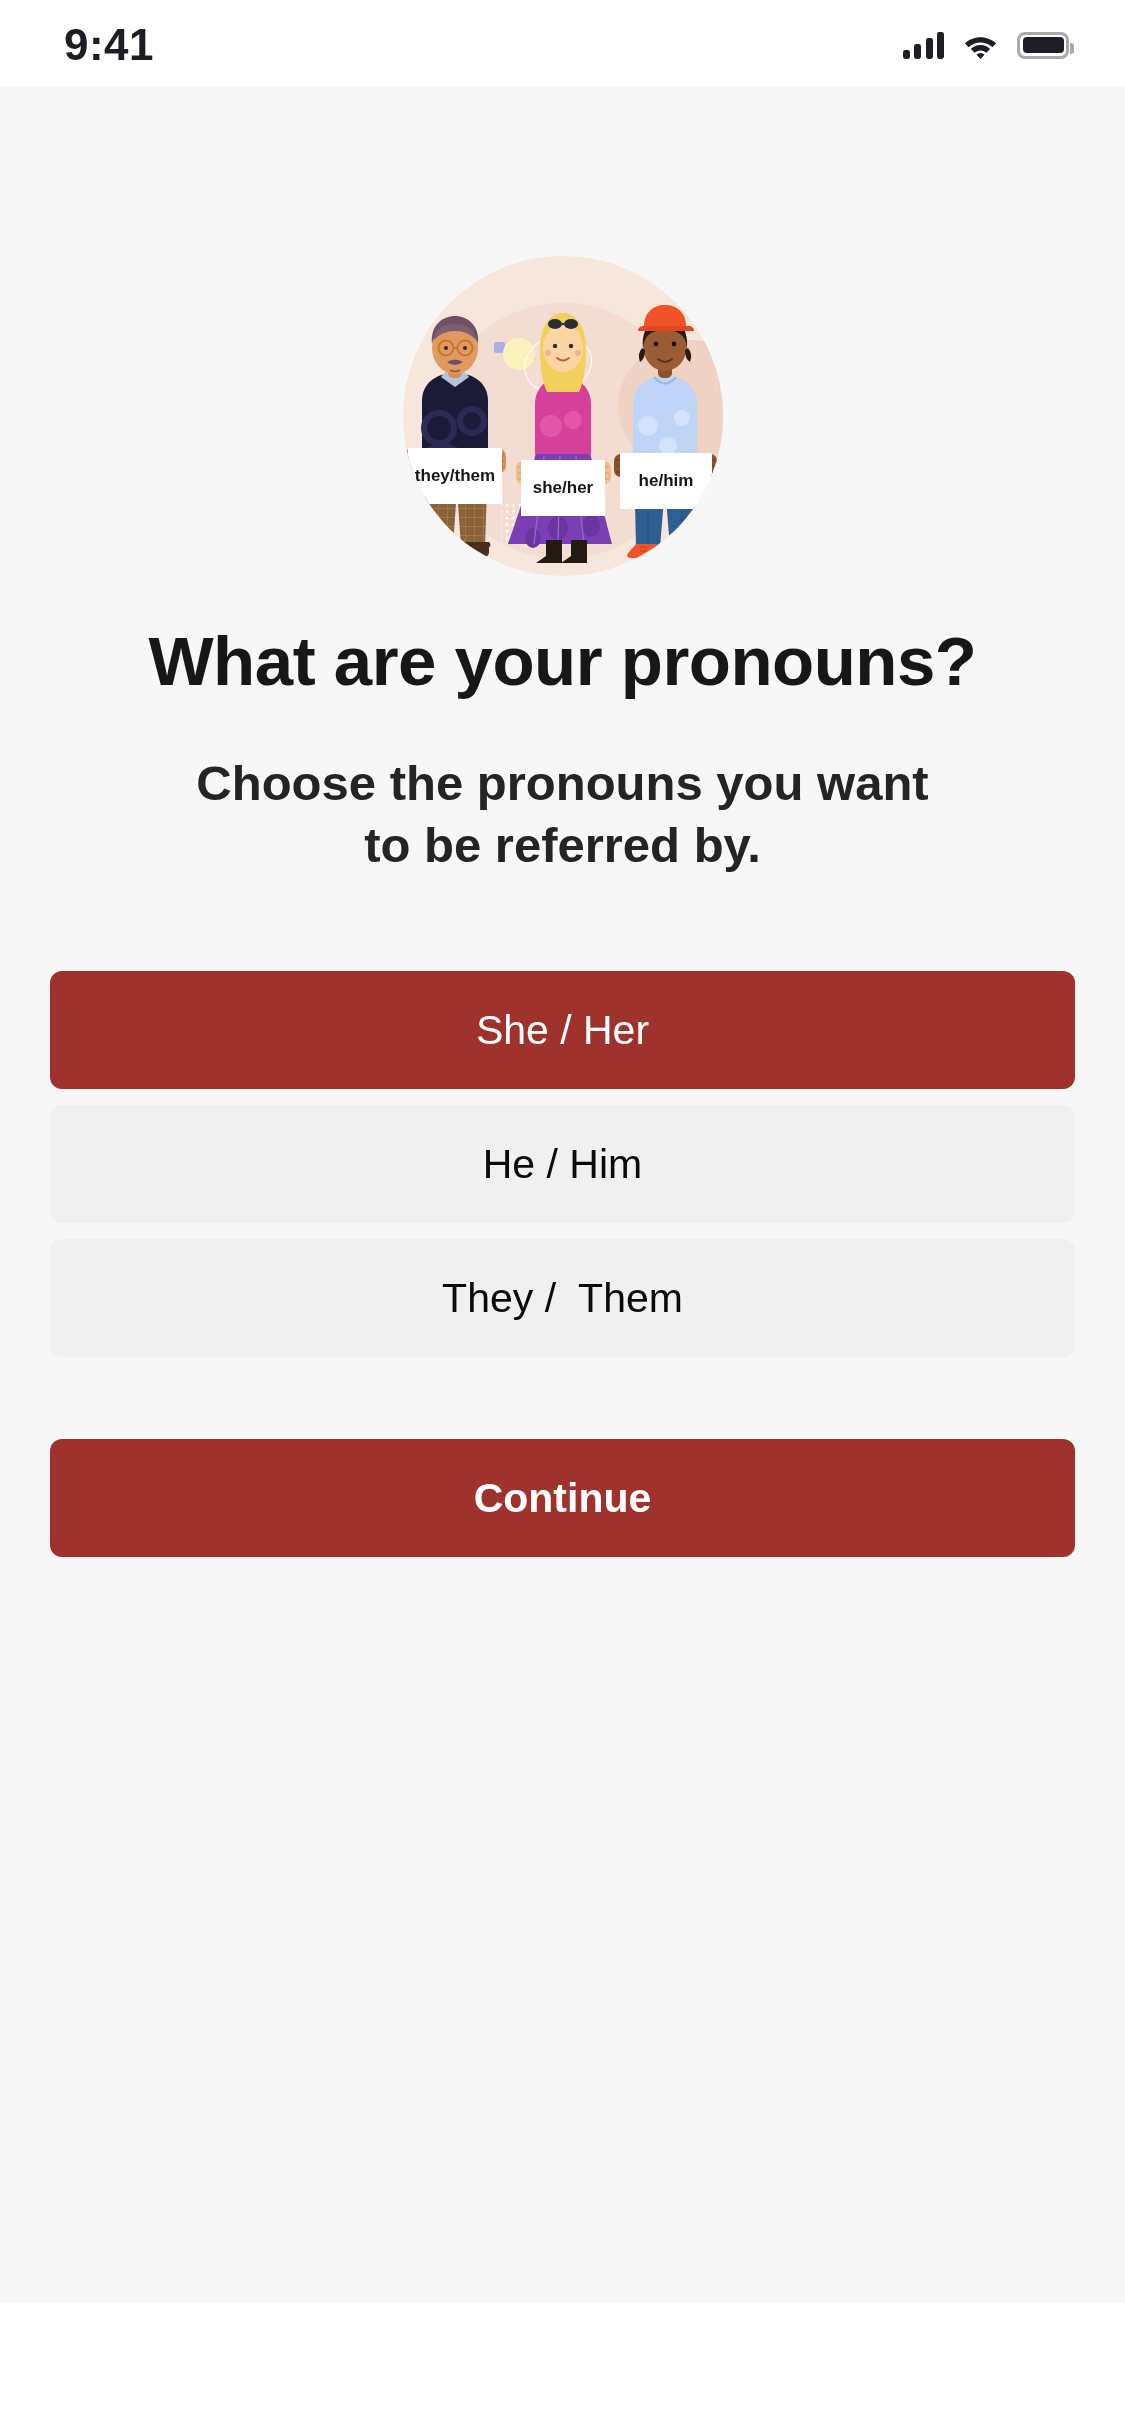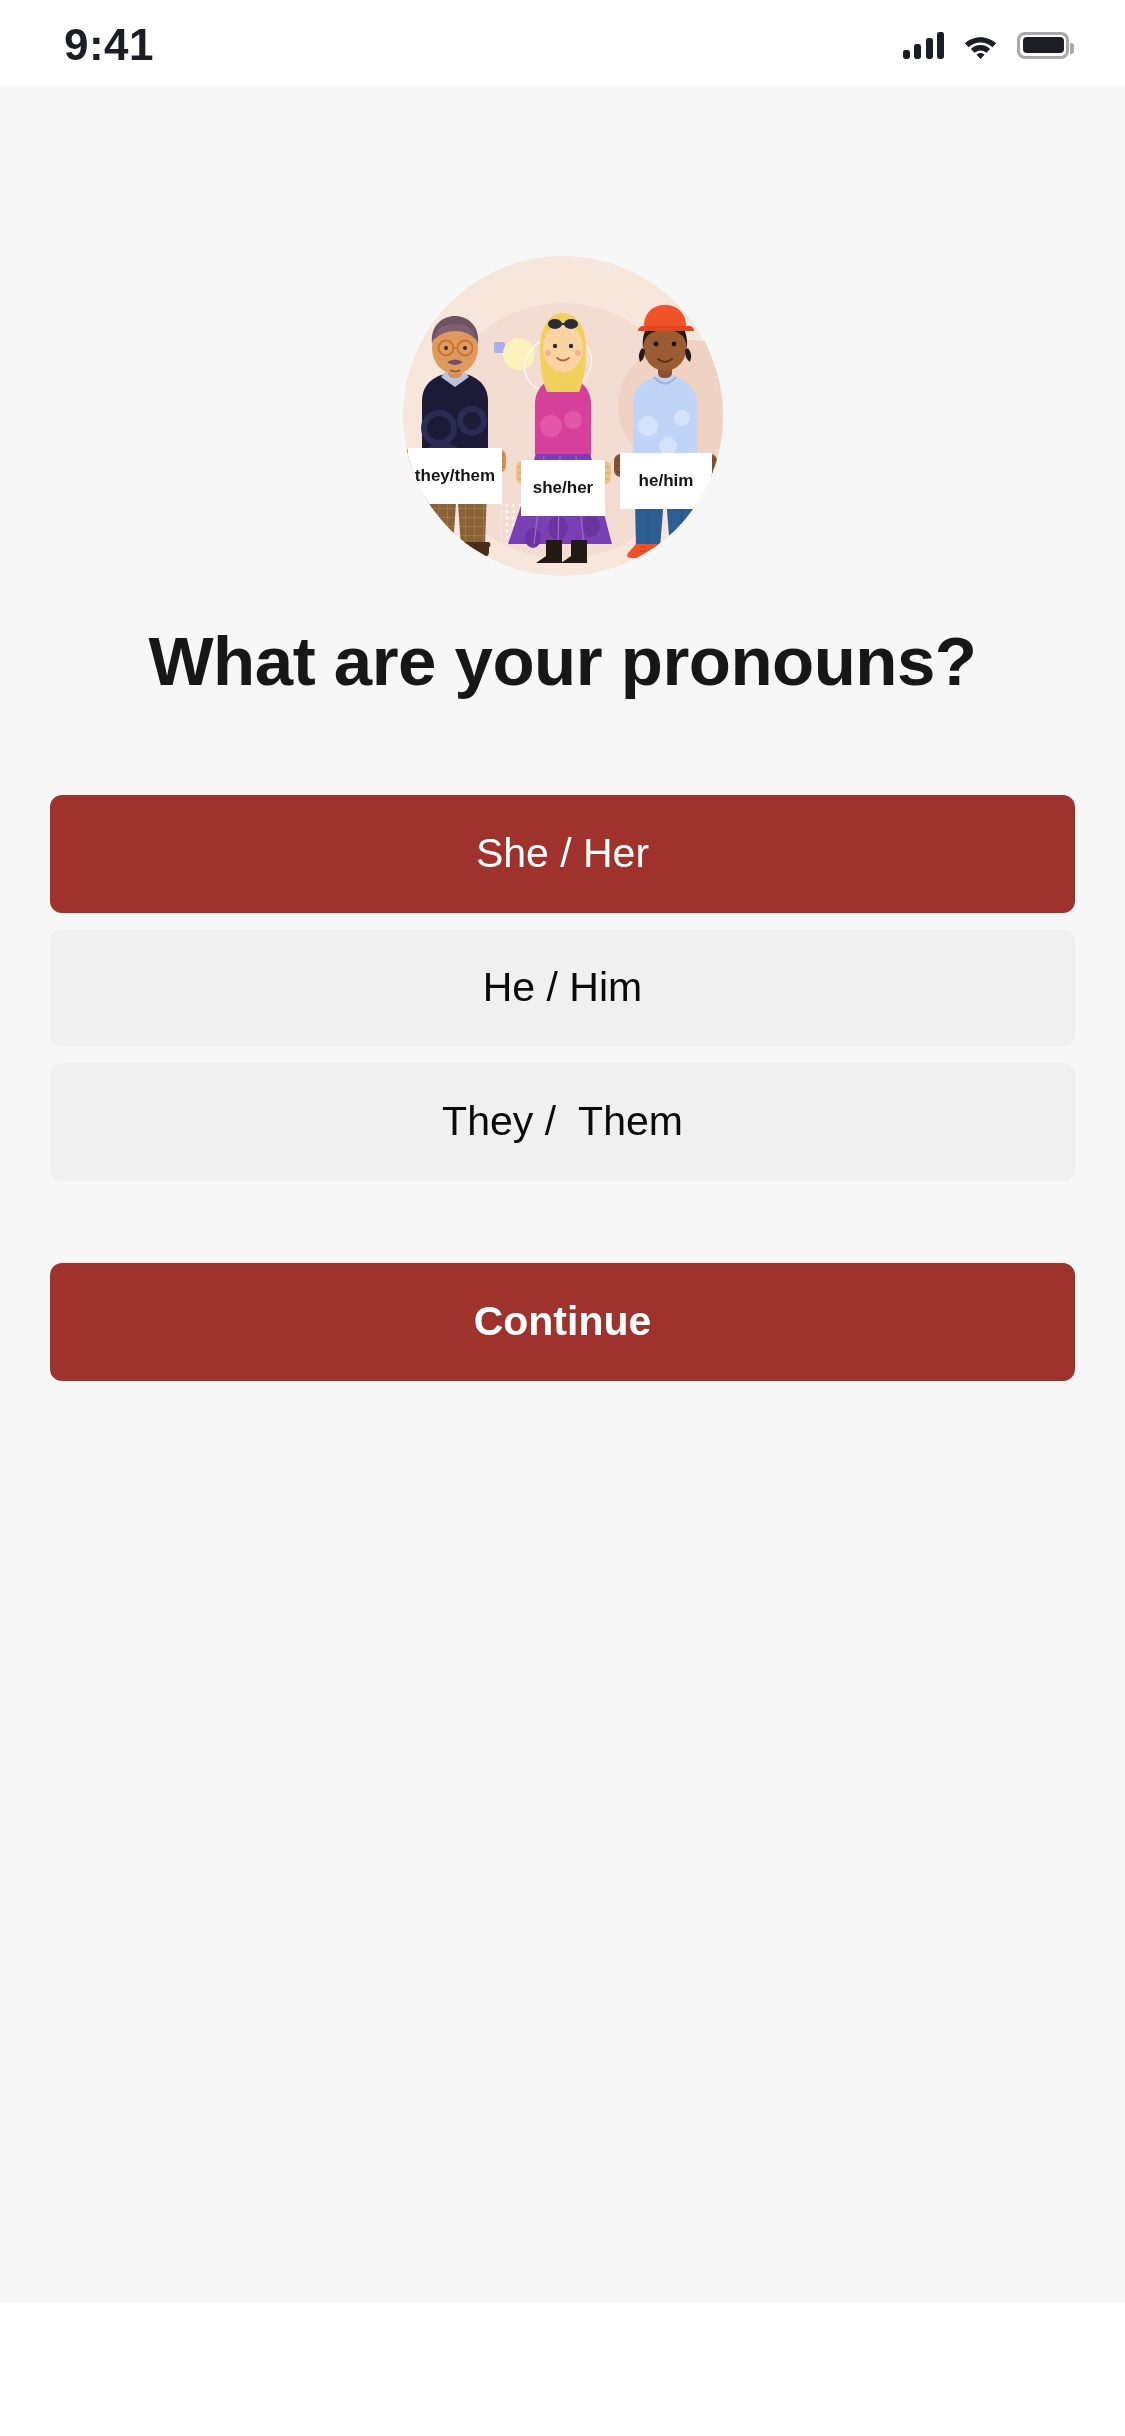--- a/index.html
+++ b/index.html
@@ -359,20 +359,21 @@
 
             <rect x="362" y="197" width="92" height="56" fill="#FFFFFF"></rect>
             <text x="408" y="230" font-family="Liberation Sans, sans-serif" font-size="17" font-weight="700" fill="#171717" text-anchor="middle">he/him</text>
           </g>
         </g>
       </svg>
     </div>
 
     <h1 class="title">What are your pronouns?</h1>
 
+    <p class="subtitle">Choose the pronouns you want to be referred by.</p>
 
     <div class="options">
       <button class="option selected">She / Her</button>
       <button class="option unselected">He / Him</button>
       <button class="option unselected">They /  Them</button>
     </div>
 
     <div class="continue-wrap">
       <button class="continue">Continue</button>
     </div>

